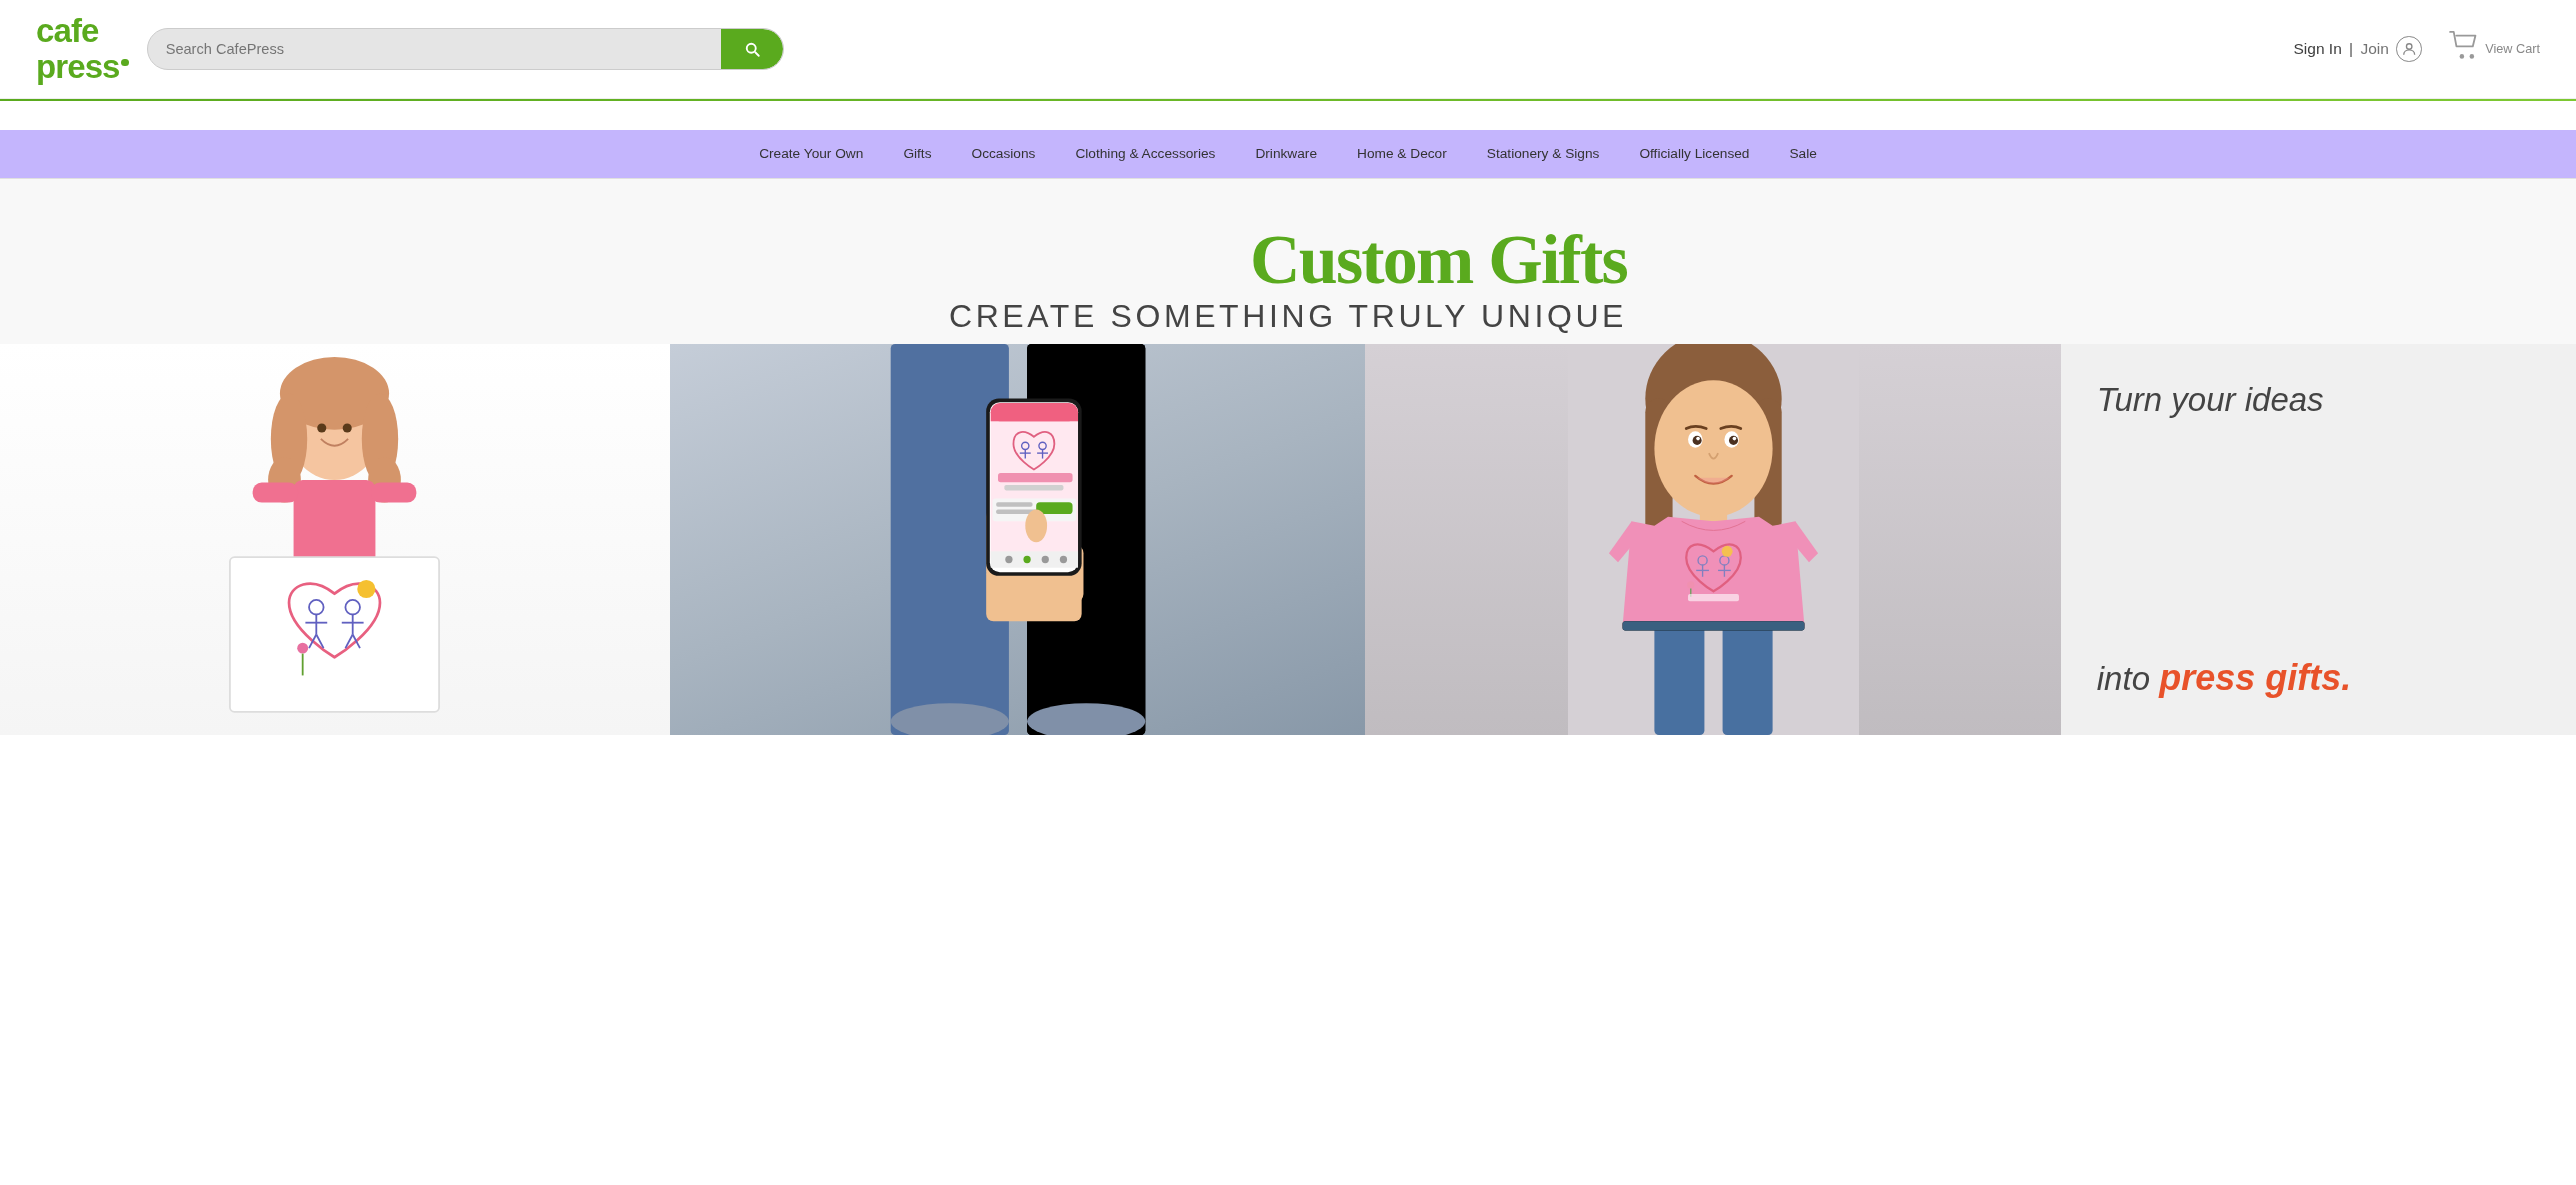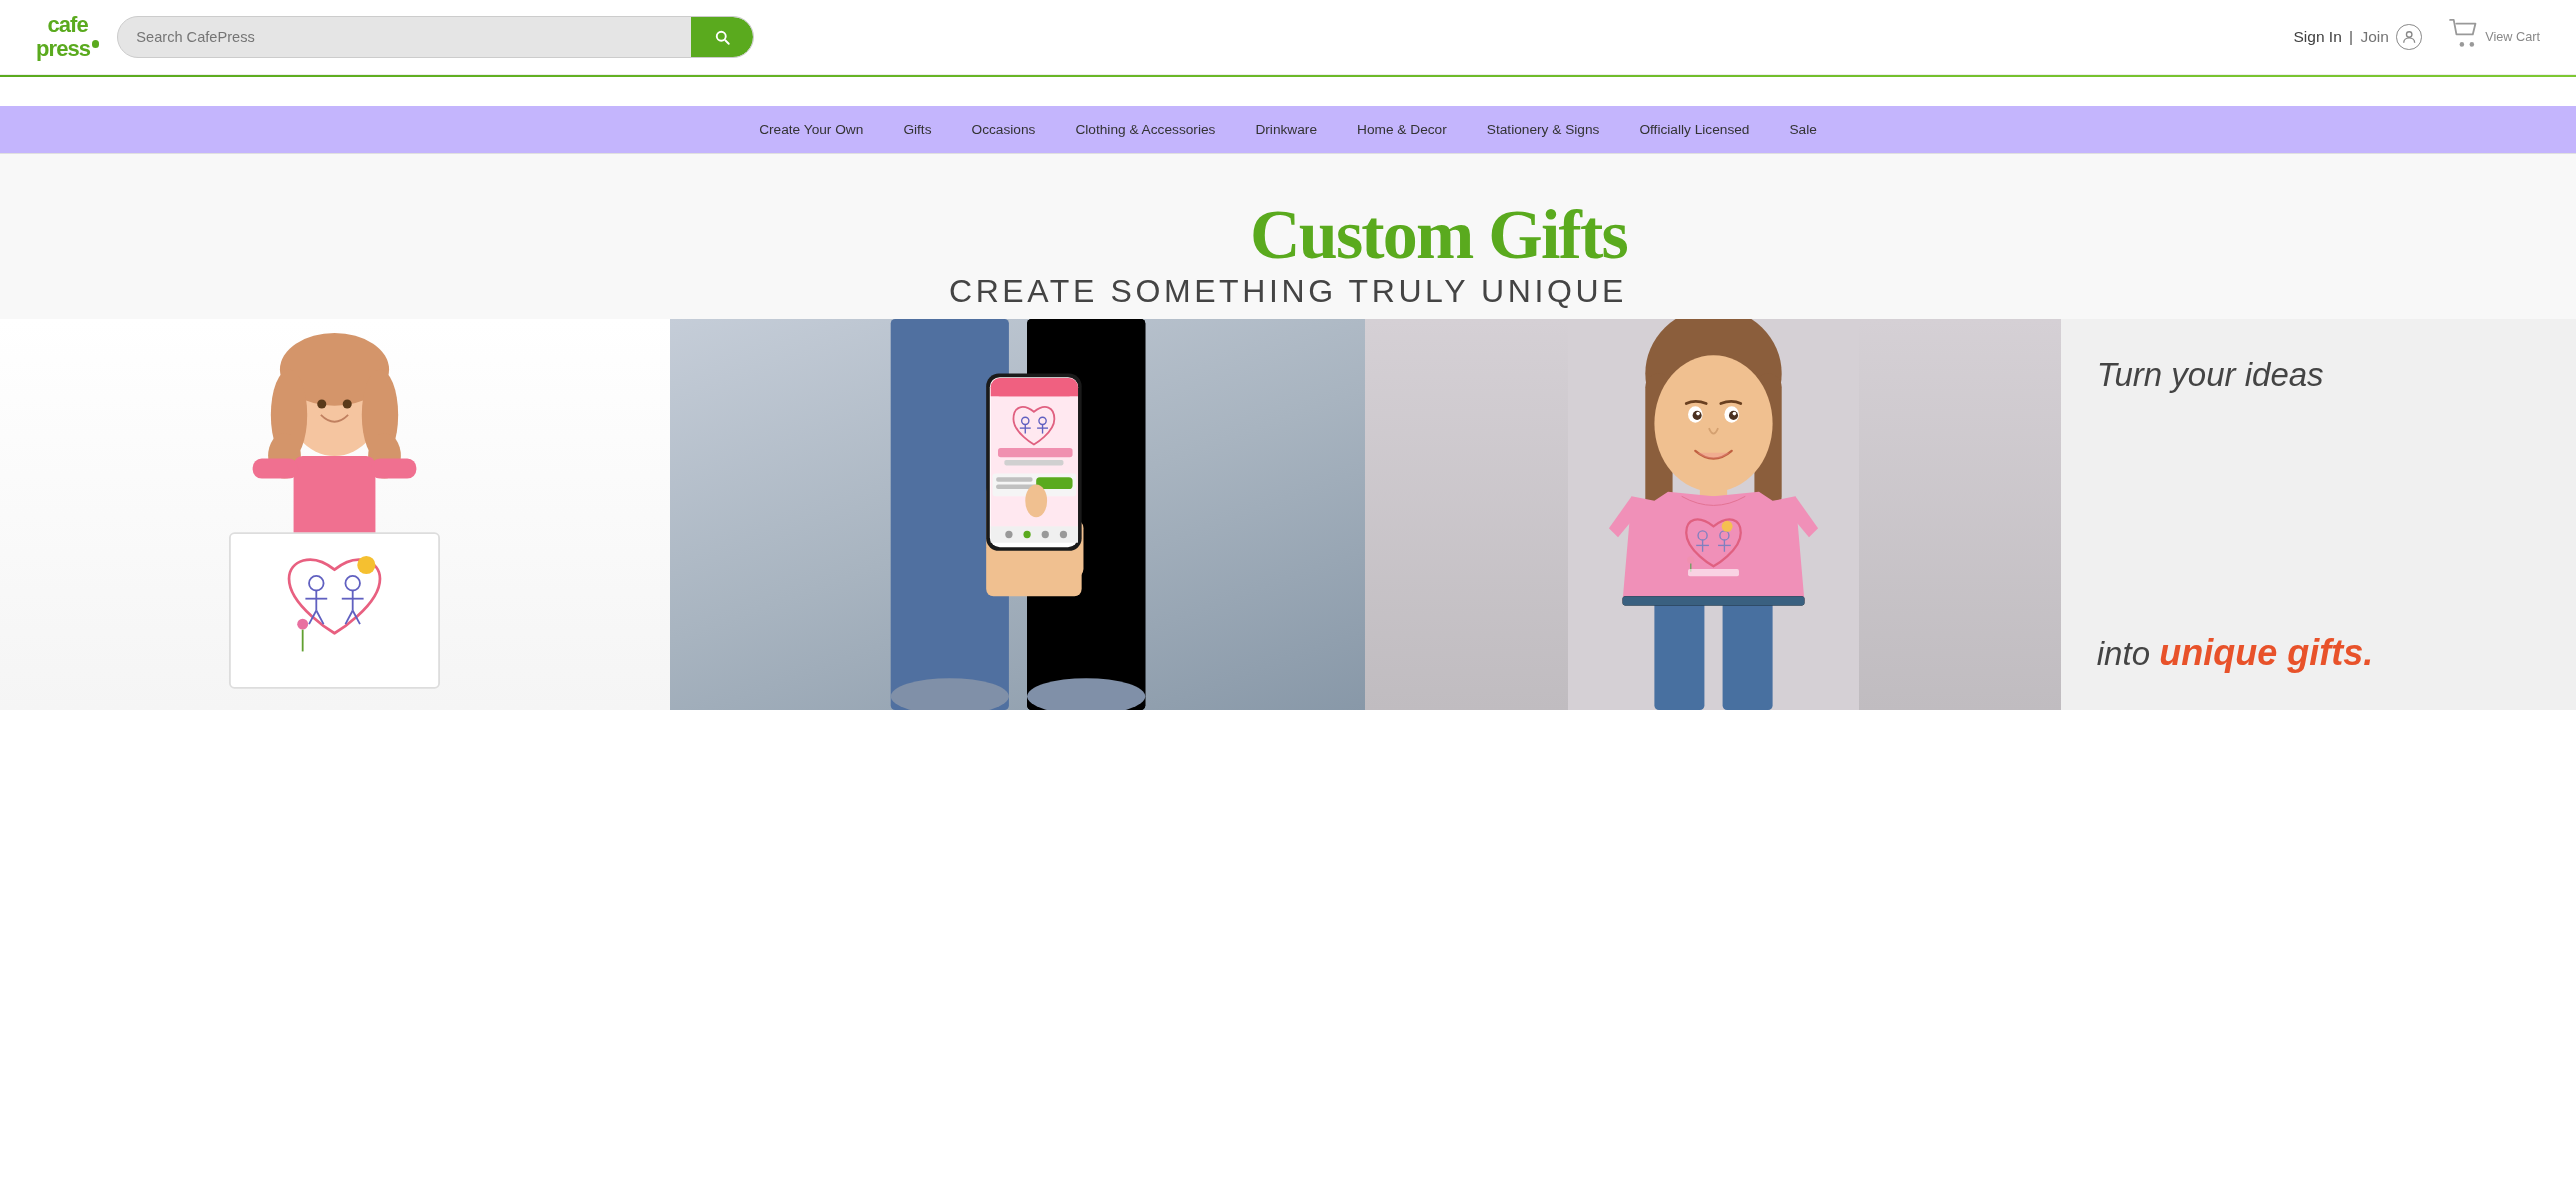--- a/index.html
+++ b/index.html
@@ -251,21 +251,21 @@
       background: linear-gradient(to right, #5aaa1e, #7dc832);
     }
   </style>
 </head>
 <body>
 
 <header class="header">
 
   <div class="logo-container">
     <div class="logo-text">
-      <span style="font-size:22px; font-weight:900; color:#5aaa1e; font-family:Arial,sans-serif; letter-spacing:-0.9px; line-height:1.1;text-align:center;">
+      <span style="font-size:33px; font-weight:900; color:#5aaa1e; font-family:Arial,sans-serif; letter-spacing:-0.9px; line-height:1.1;">
         <span>cafe</span><br>
         <span>press</span><span class="logo-dot"></span>
       </span>
     </div>
   </div>
 
   <div class="search-container">
     <input type="text" class="search-input" placeholder="Search CafePress" style="">
     <button class="search-button">
       <svg class="search-icon-svg" viewBox="0 0 24 24">
@@ -505,19 +505,19 @@
           <rect x="60" y="305" width="200" height="10" fill="#3a6080" rx="3"></rect>
         </svg>
       </div>
     </div>
 
     <div class="hero-text-panel">
       <p class="turn-your-ideas">
         <span>Turn your ideas</span>
       </p>
       <p style="font-size:33px;color:#444;font-style:italic;">
-        <span>into</span> <span class="unique-gifts">unique gifts.</span>
+        <span>into</span> <span class="unique-gifts">press gifts.</span>
       </p>
     </div>
 
   </div>
 </section>
 
 
 </body></html>

